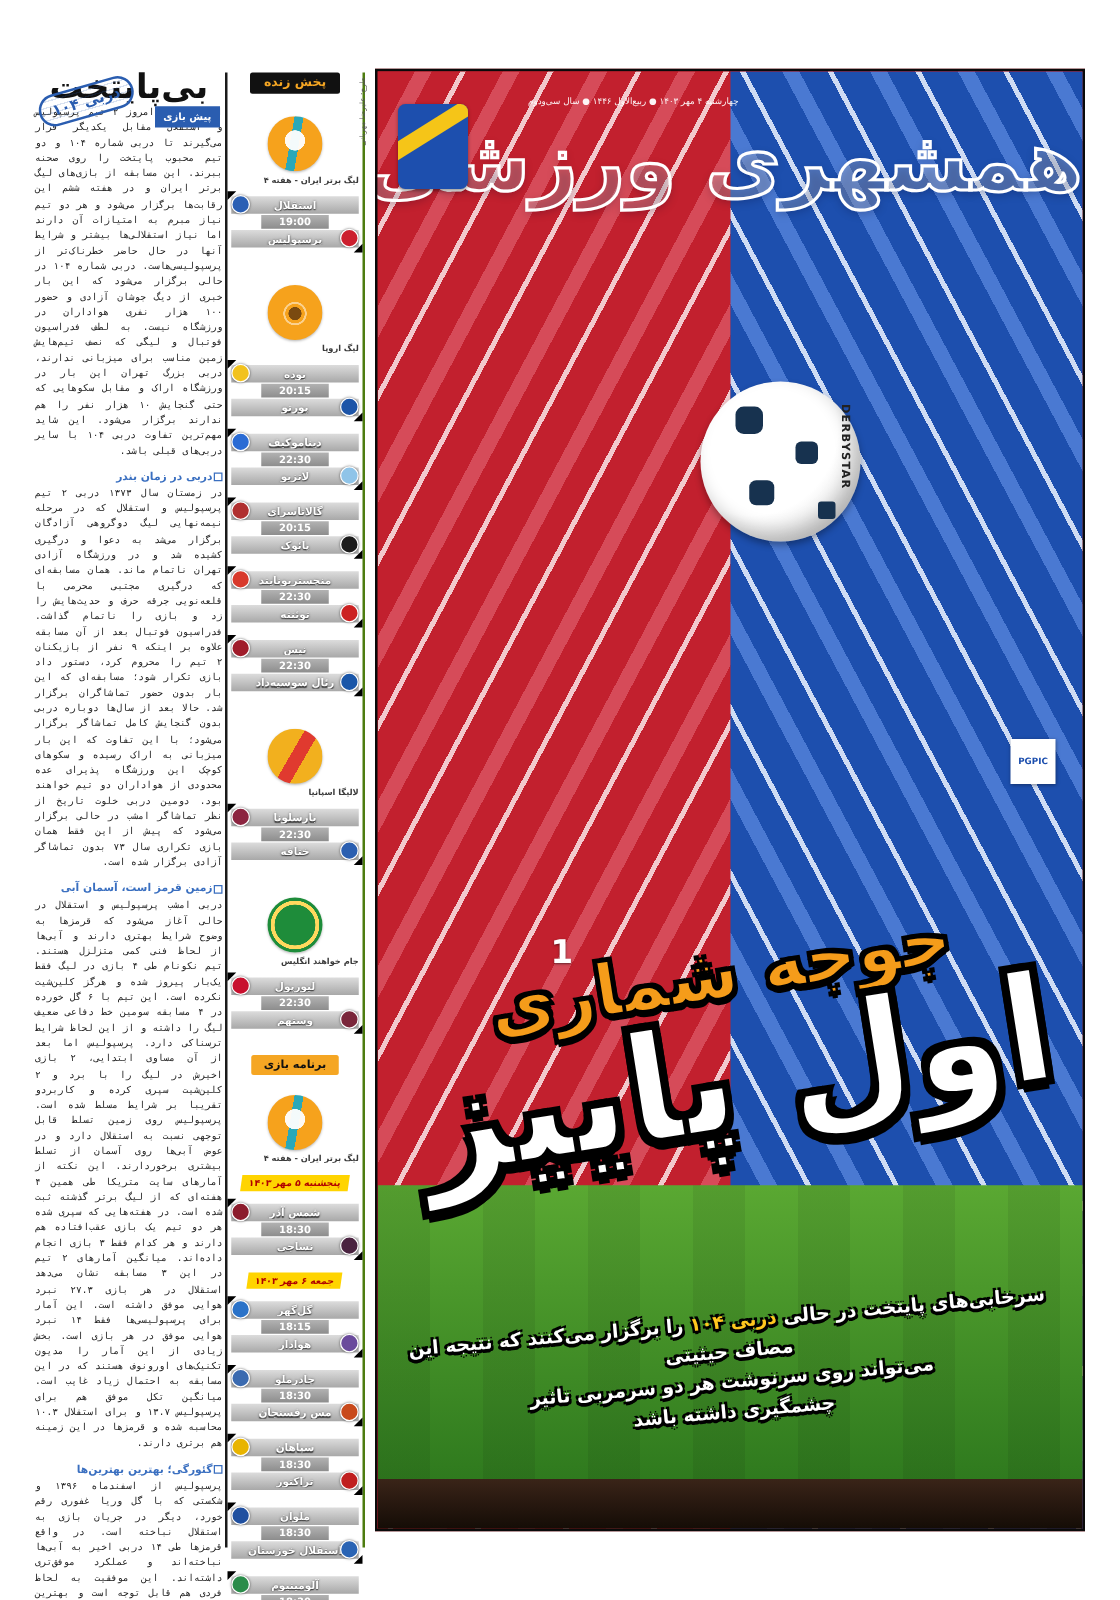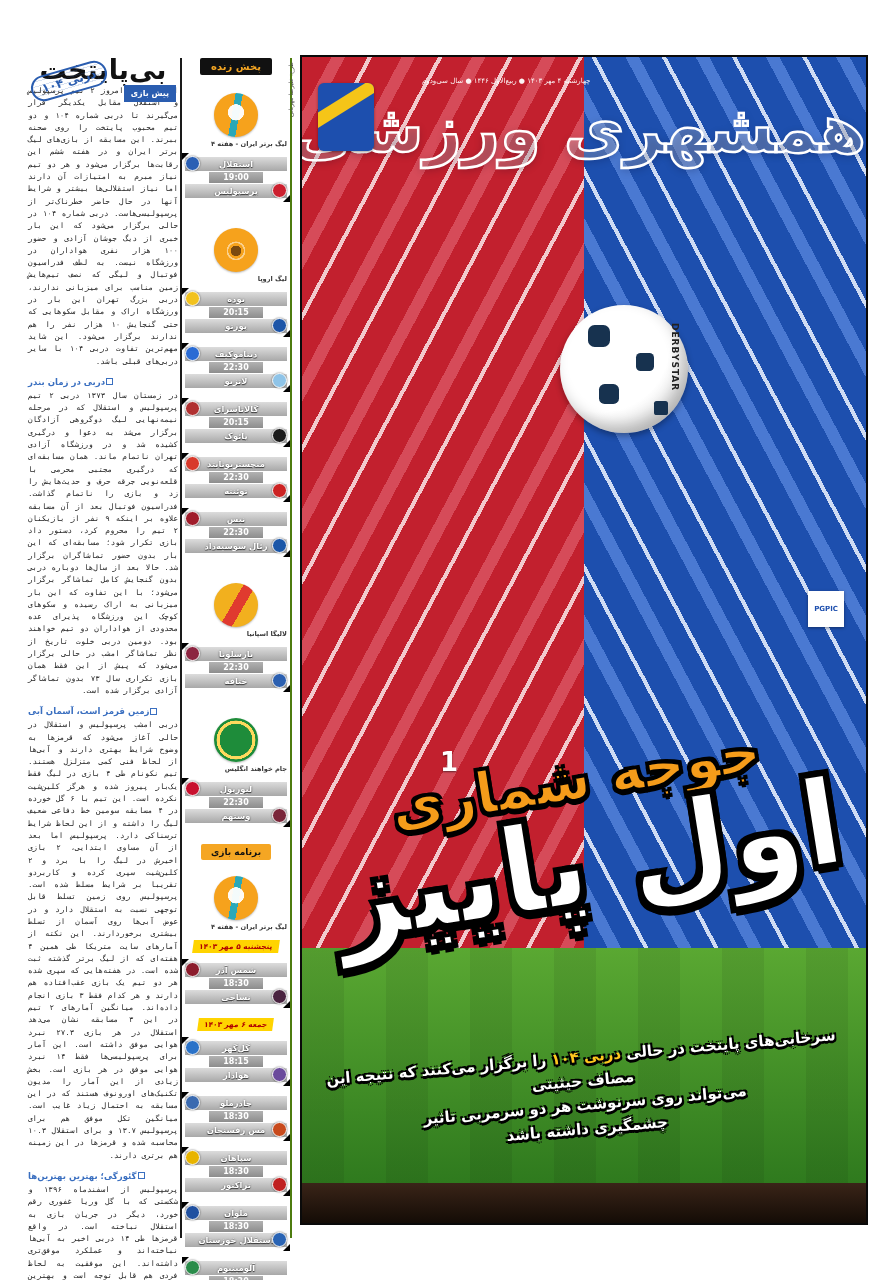--- a/index.html
+++ b/index.html
@@ -14,21 +14,21 @@
            color:#2a5db0; font-weight:bold; font-size:12px; background:
            repeating-linear-gradient(0deg, transparent 0 4px, rgba(42,93,176,.18) 4px 5px); }
   .pretag { position:absolute; right:2px; top:0; background:#2a5db0; color:#fff;
             font-size:8px; font-weight:bold; padding:4px 7px;margin-top:27px; }
   .big-title { margin-top:48px; text-align:center; color:#1d4e9e; font-weight:800;
                font-size:56px; line-height:1.05; }
   .sub-title { text-align:center; color:#111; font-weight:800; font-size:27px; margin-top:-4px; }
   .lead { margin:10px 6px 8px; color:#949494; font-size:8px; line-height:1.75;
           text-align:center; font-weight:bold; }
   .sec-body { color:#222; font-size:7.6px; line-height:1.62; text-align:justify; margin-bottom:7px;font-family:Liberation Mono, monospace; }
-  .sec-head { color:#3a6fc0; font-weight:bold; font-size:8.6px; margin:9px 0 3px; display:flex; align-items:center; gap:1px;justify-content:flex-end; }
+  .sec-head { color:#3a6fc0; font-weight:bold; font-size:8.6px; margin:9px 0 3px; display:flex; align-items:center; gap:1px; }
   .sec-head .sq { width:7px; height:7px; border:1.5px solid #3a6fc0; display:inline-block; flex:0 0 auto; }
 
   
   .mid-col { position:absolute; left:180px; top:58px; width:112px; height:1180px;
              border-left:2px solid #1a1a1a; border-right:2px solid #4d7c0f;
              padding:0 3px; direction:rtl; }
   .tag-black { width:fit-content; margin:0 auto 8px; background:#111; color:#f5a623;
                font-weight:bold; font-size:10px; padding:3px 11px; border-radius:2px; }
   .tag-yellow { width:fit-content; margin:14px auto 6px; background:#f5a623; color:#111;
                 font-weight:bold; font-size:9px; padding:3px 10px; border-radius:2px; }

